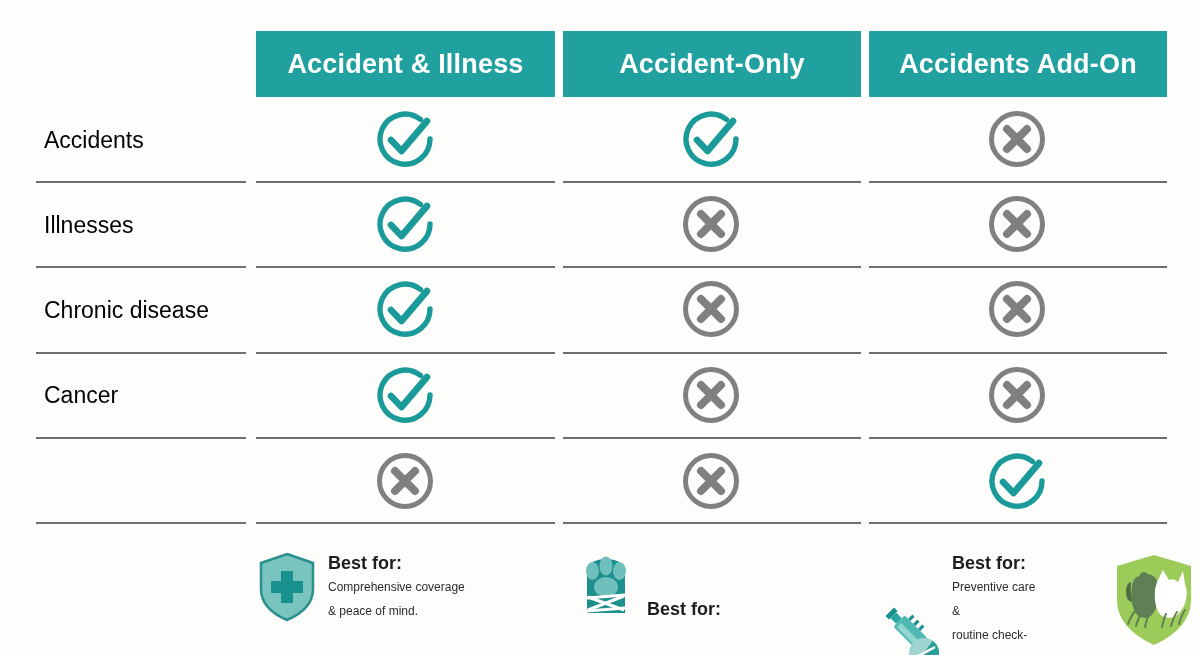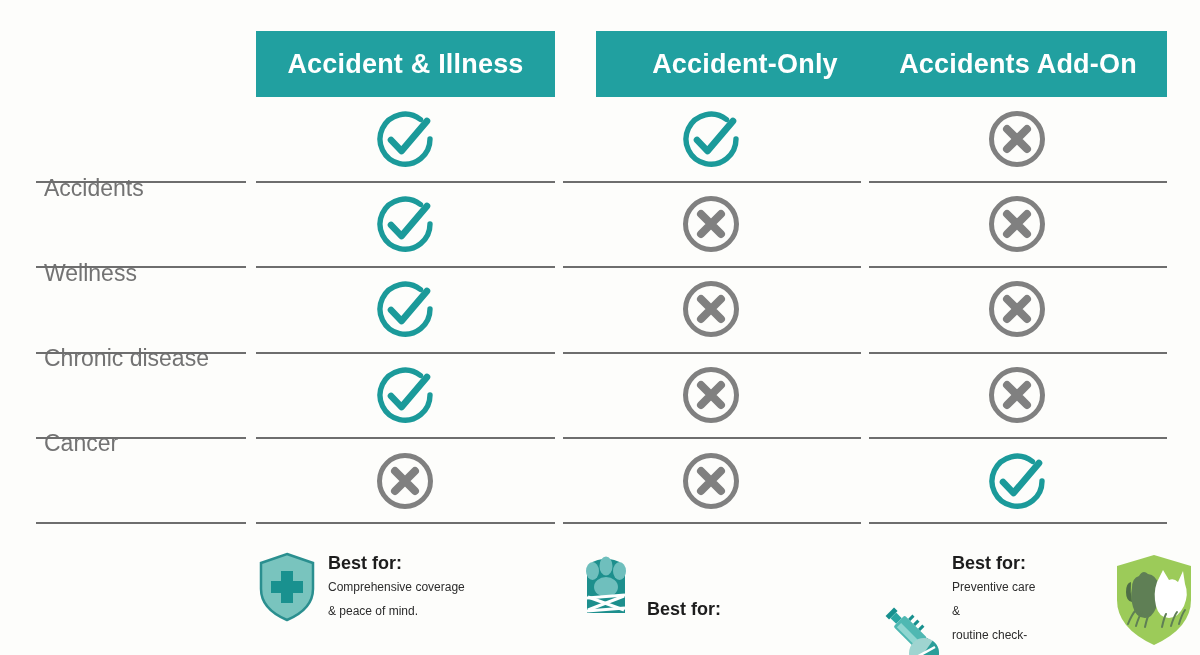--- a/index.html
+++ b/index.html
@@ -32,32 +32,31 @@
     box-sizing: border-box;
   }
   .hdr-label {
     color: #ffffff;
     font-size: 27px;
     font-weight: bold;
     letter-spacing: 0.2px;
     white-space: nowrap;
   }
   .hdr-0 { left: 256px;  width: 299px; }
-  .hdr-1 { left: 596px;  width: 298px; }
+  .hdr-1 { left: 563px;  width: 298px; }
   .hdr-2 { left: 869px;  width: 298px; }
 
   
   .rowlabel {
     position: absolute;
     left: 44px;
     width: 210px;
     font-size: 23px;
-    color: #737373;
+    color: #000000;
     white-space: nowrap;
-    margin-top: 48px;
   }
 
   
   .divider {
     position: absolute;
     height: 2px;
     background: #6e6e6e;
   }
   .dv-c0 { left: 36px;   width: 210px; }
   .dv-c1 { left: 256px;  width: 299px; }
@@ -127,21 +126,21 @@
     <span class="hdr-label">Accident &amp; Illness</span>
   </div>
   <div class="hdr hdr-1">
     <span class="hdr-label">Accident-Only</span>
   </div>
   <div class="hdr hdr-2">
     <span class="hdr-label">Accidents Add-On</span>
   </div>
 
   <div class="rowlabel" style="top:127px">Accidents</div>
-  <div class="rowlabel" style="top:212px">Wellness</div>
+  <div class="rowlabel" style="top:212px">Illnesses</div>
   <div class="rowlabel" style="top:382px">Cancer</div>
   <div class="rowlabel" style="top:297px">Chronic disease</div>
 
   <div class="divider dv-c0" style="top:181px"></div>
   <div class="divider dv-c1" style="top:181px"></div>
   <div class="divider dv-c2" style="top:181px"></div>
   <div class="divider dv-c3" style="top:181px"></div>
 
   <div class="divider dv-c0" style="top:266px"></div>
   <div class="divider dv-c1" style="top:266px"></div>

